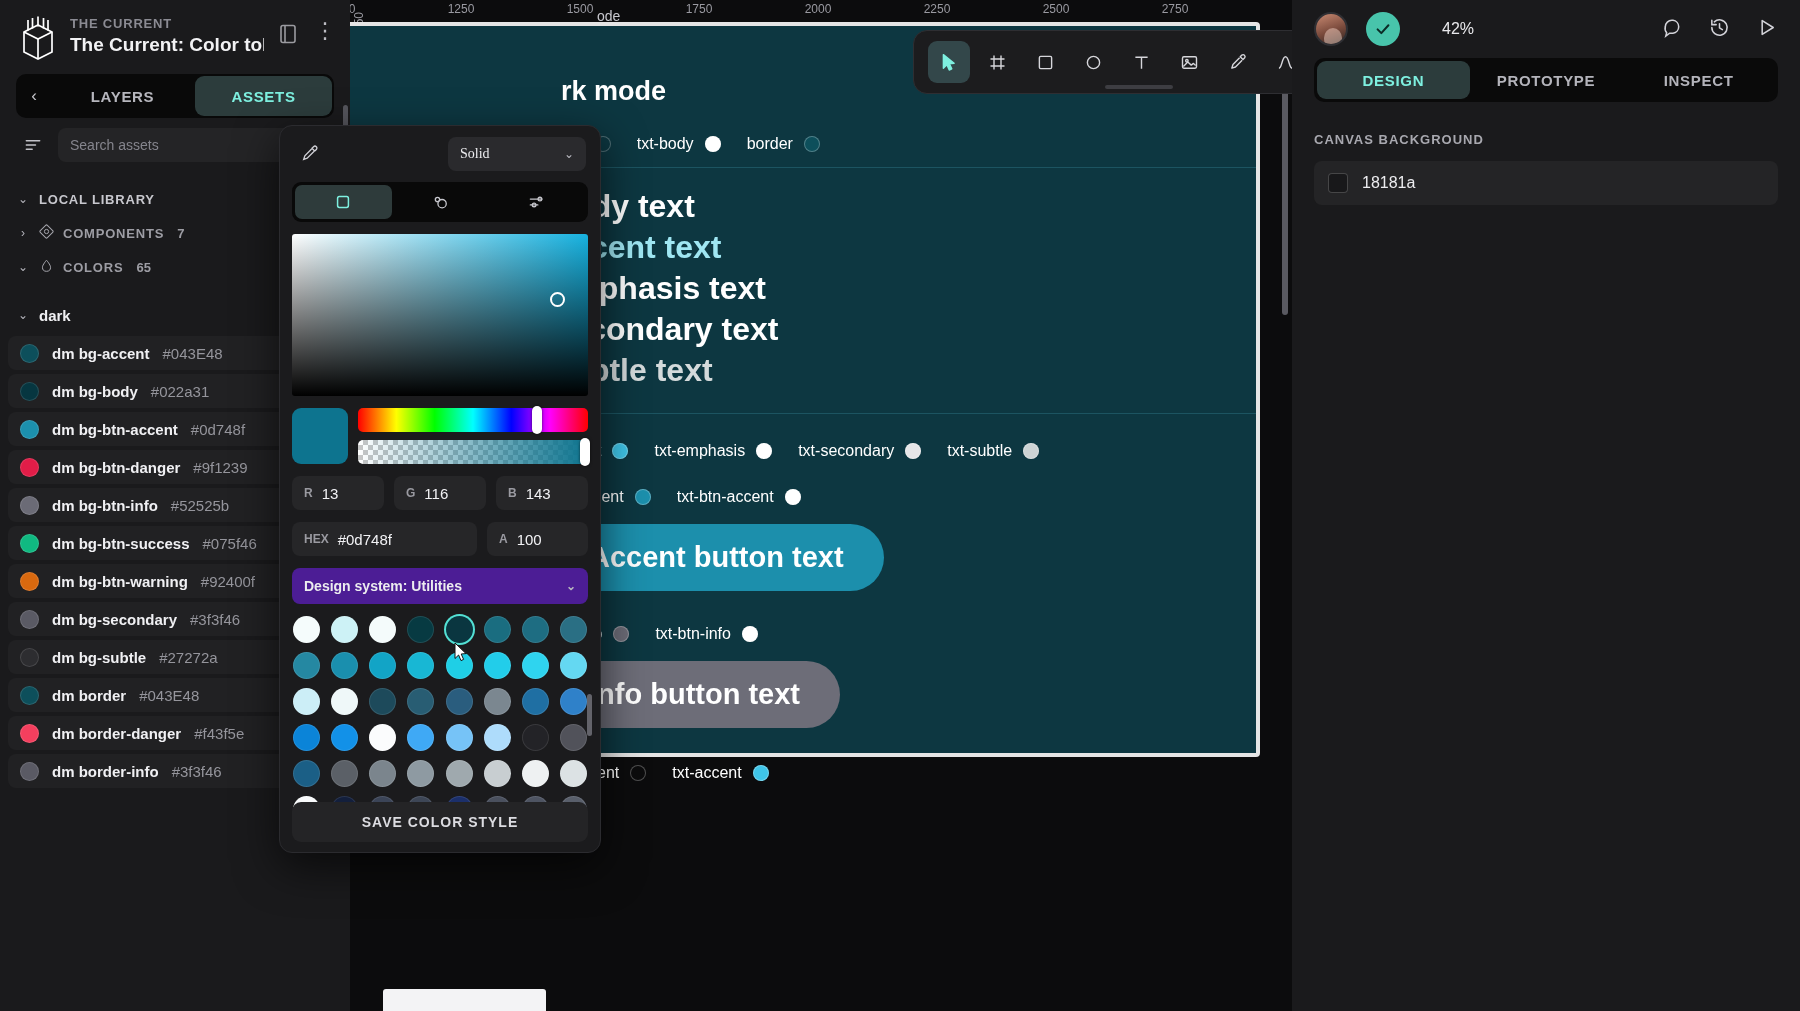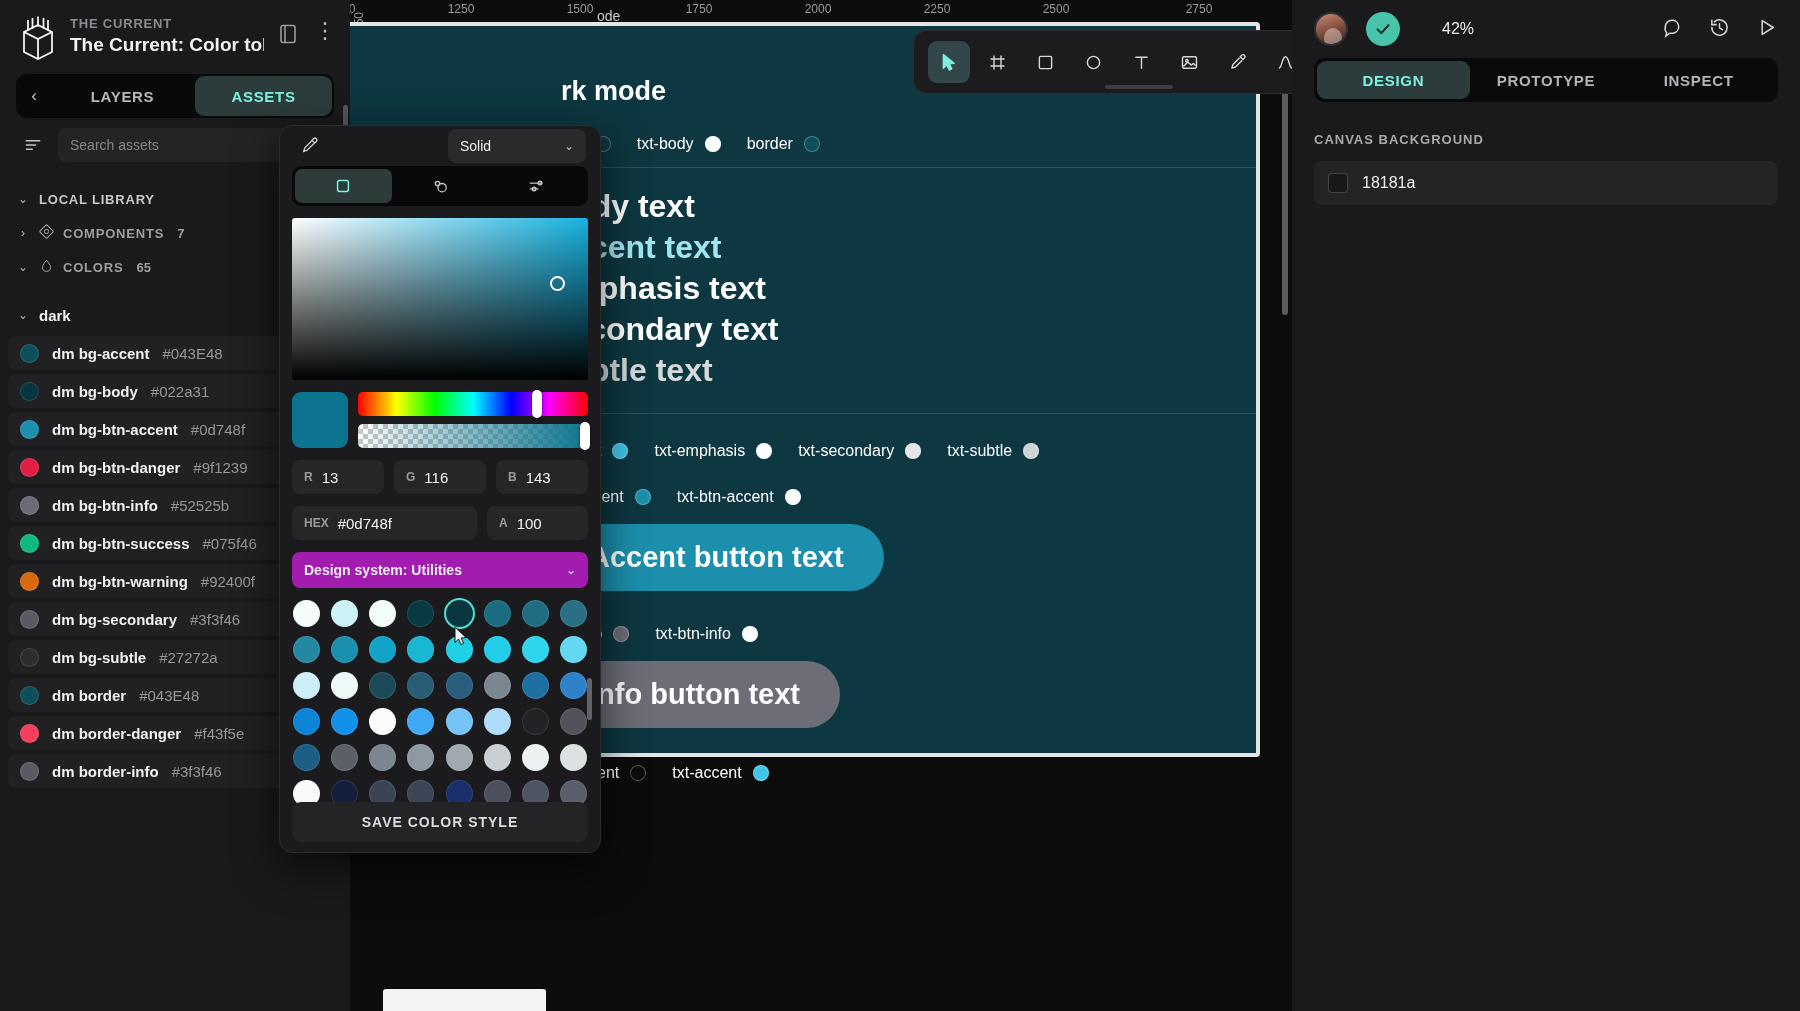--- a/index.html
+++ b/index.html
@@ -157,21 +157,21 @@
   .cbg-sw { width: 20px; height: 20px; border-radius: 4px; background: #18181a;
             box-shadow: inset 0 0 0 1px rgba(255,255,255,.2); }
   .cbg-val { font-size: 16px; color: #ececef; }
 
   
   .picker {
     position: absolute; left: 279px; top: 125px; width: 322px; height: 728px;
     background: #1b1b1d; border: 1px solid #2b2b2f; border-radius: 13px;
     box-shadow: 0 14px 44px rgba(0,0,0,.62); z-index: 60; overflow: hidden;
   }
-  .pk-top { display: flex; align-items: center; height: 40px; padding: 16px 14px; gap: 10px; }
+  .pk-top { display: flex; align-items: center; height: 56px; padding: 16px 14px; gap: 10px; font-family: Liberation Serif, serif; }
   .pk-eyedrop { width: 30px; height: 30px; display: flex; align-items: center; justify-content: center; }
   .pk-mode {
     margin-left: auto; width: 138px; height: 34px; border-radius: 8px; background: #2a2a2d;
     display: flex; align-items: center; padding: 0 12px; font-size: 14px; color: #ededf0;
   }
   .pk-mode .cv { margin-left: auto; color: #b9b9c0; font-size: 12px; }
 
   .pk-segs { margin: 0 12px; height: 40px; border-radius: 9px; background: #090909;
              display: flex; align-items: center; padding: 3px; }
   .pk-seg { flex: 1; height: 34px; border-radius: 7px; display: flex;
@@ -202,21 +202,21 @@
              background: #fff; box-shadow: 0 0 3px rgba(0,0,0,.6); }
 
   .pk-fields { display: flex; gap: 10px; padding: 12px 12px 0 12px; }
   .pk-field { flex: 1; height: 34px; border-radius: 8px; background: #262628;
               display: flex; align-items: center; gap: 9px; padding: 0 12px; }
   .pk-field .k { font-size: 12px; font-weight: bold; color: #9a9aa1; }
   .pk-field .v { font-size: 15px; color: #f2f2f5; }
   .pk-field.hex { flex: 2.3; }
   .pk-field.alpha { flex: 1.1; }
 
-  .pk-dd { margin: 12px 12px 0 12px; height: 36px; border-radius: 8px; background: #a21caf;
+  .pk-dd { margin: 12px 12px 0 12px; height: 36px; border-radius: 8px; background: #4c1d95;
            display: flex; align-items: center; padding: 0 12px; font-size: 14px;
            font-weight: bold; color: #ececef; }
   .pk-dd .cv { margin-left: auto; color: #b9b9c0; font-size: 12px; }
 
   .pk-grid-wrap { position: relative; margin: 12px 12px 0 12px; }
   .pk-grid { display: grid; grid-template-columns: repeat(8, 1fr); gap: 9px; }
   .pk-dot { width: 27px; height: 27px; border-radius: 50%; justify-self: center;
             box-shadow: inset 0 0 0 1px rgba(255,255,255,.10); position: relative; }
   .pk-dot.sel { box-shadow: 0 0 0 2px #53e0d4; }
   .pk-grid-scroll { position: absolute; right: -4px; top: 78px; width: 5px; height: 42px;
@@ -238,21 +238,21 @@
 
   <div class="canvas-wrap">
     <div class="ruler-top" id="ruler-top">
         <span class="ruler-tick" style="left: -8px;">1000</span>
         <span class="ruler-tick" style="left: 111px;">1250</span>
         <span class="ruler-tick" style="left: 230px;">1500</span>
         <span class="ruler-tick" style="left: 349px;">1750</span>
         <span class="ruler-tick" style="left: 468px;">2000</span>
         <span class="ruler-tick" style="left: 587px;">2250</span>
         <span class="ruler-tick" style="left: 706px;">2500</span>
-        <span class="ruler-tick" style="left: 825px; margin-left: 24px;">2750</span>
+        <span class="ruler-tick" style="left: 825px;">2750</span>
       </div>
     <div class="ruler-left" id="ruler-left">
         <span class="ruler-vtick" style="top: 12px;">-250</span>
         <span class="ruler-vtick" style="top: 830px;">250</span>
       </div>
 
     <div class="artboard">
       <div class="ab-title">ode</div>
       <div class="ab-inner">
         <div class="ab-head">rk mode</div>

